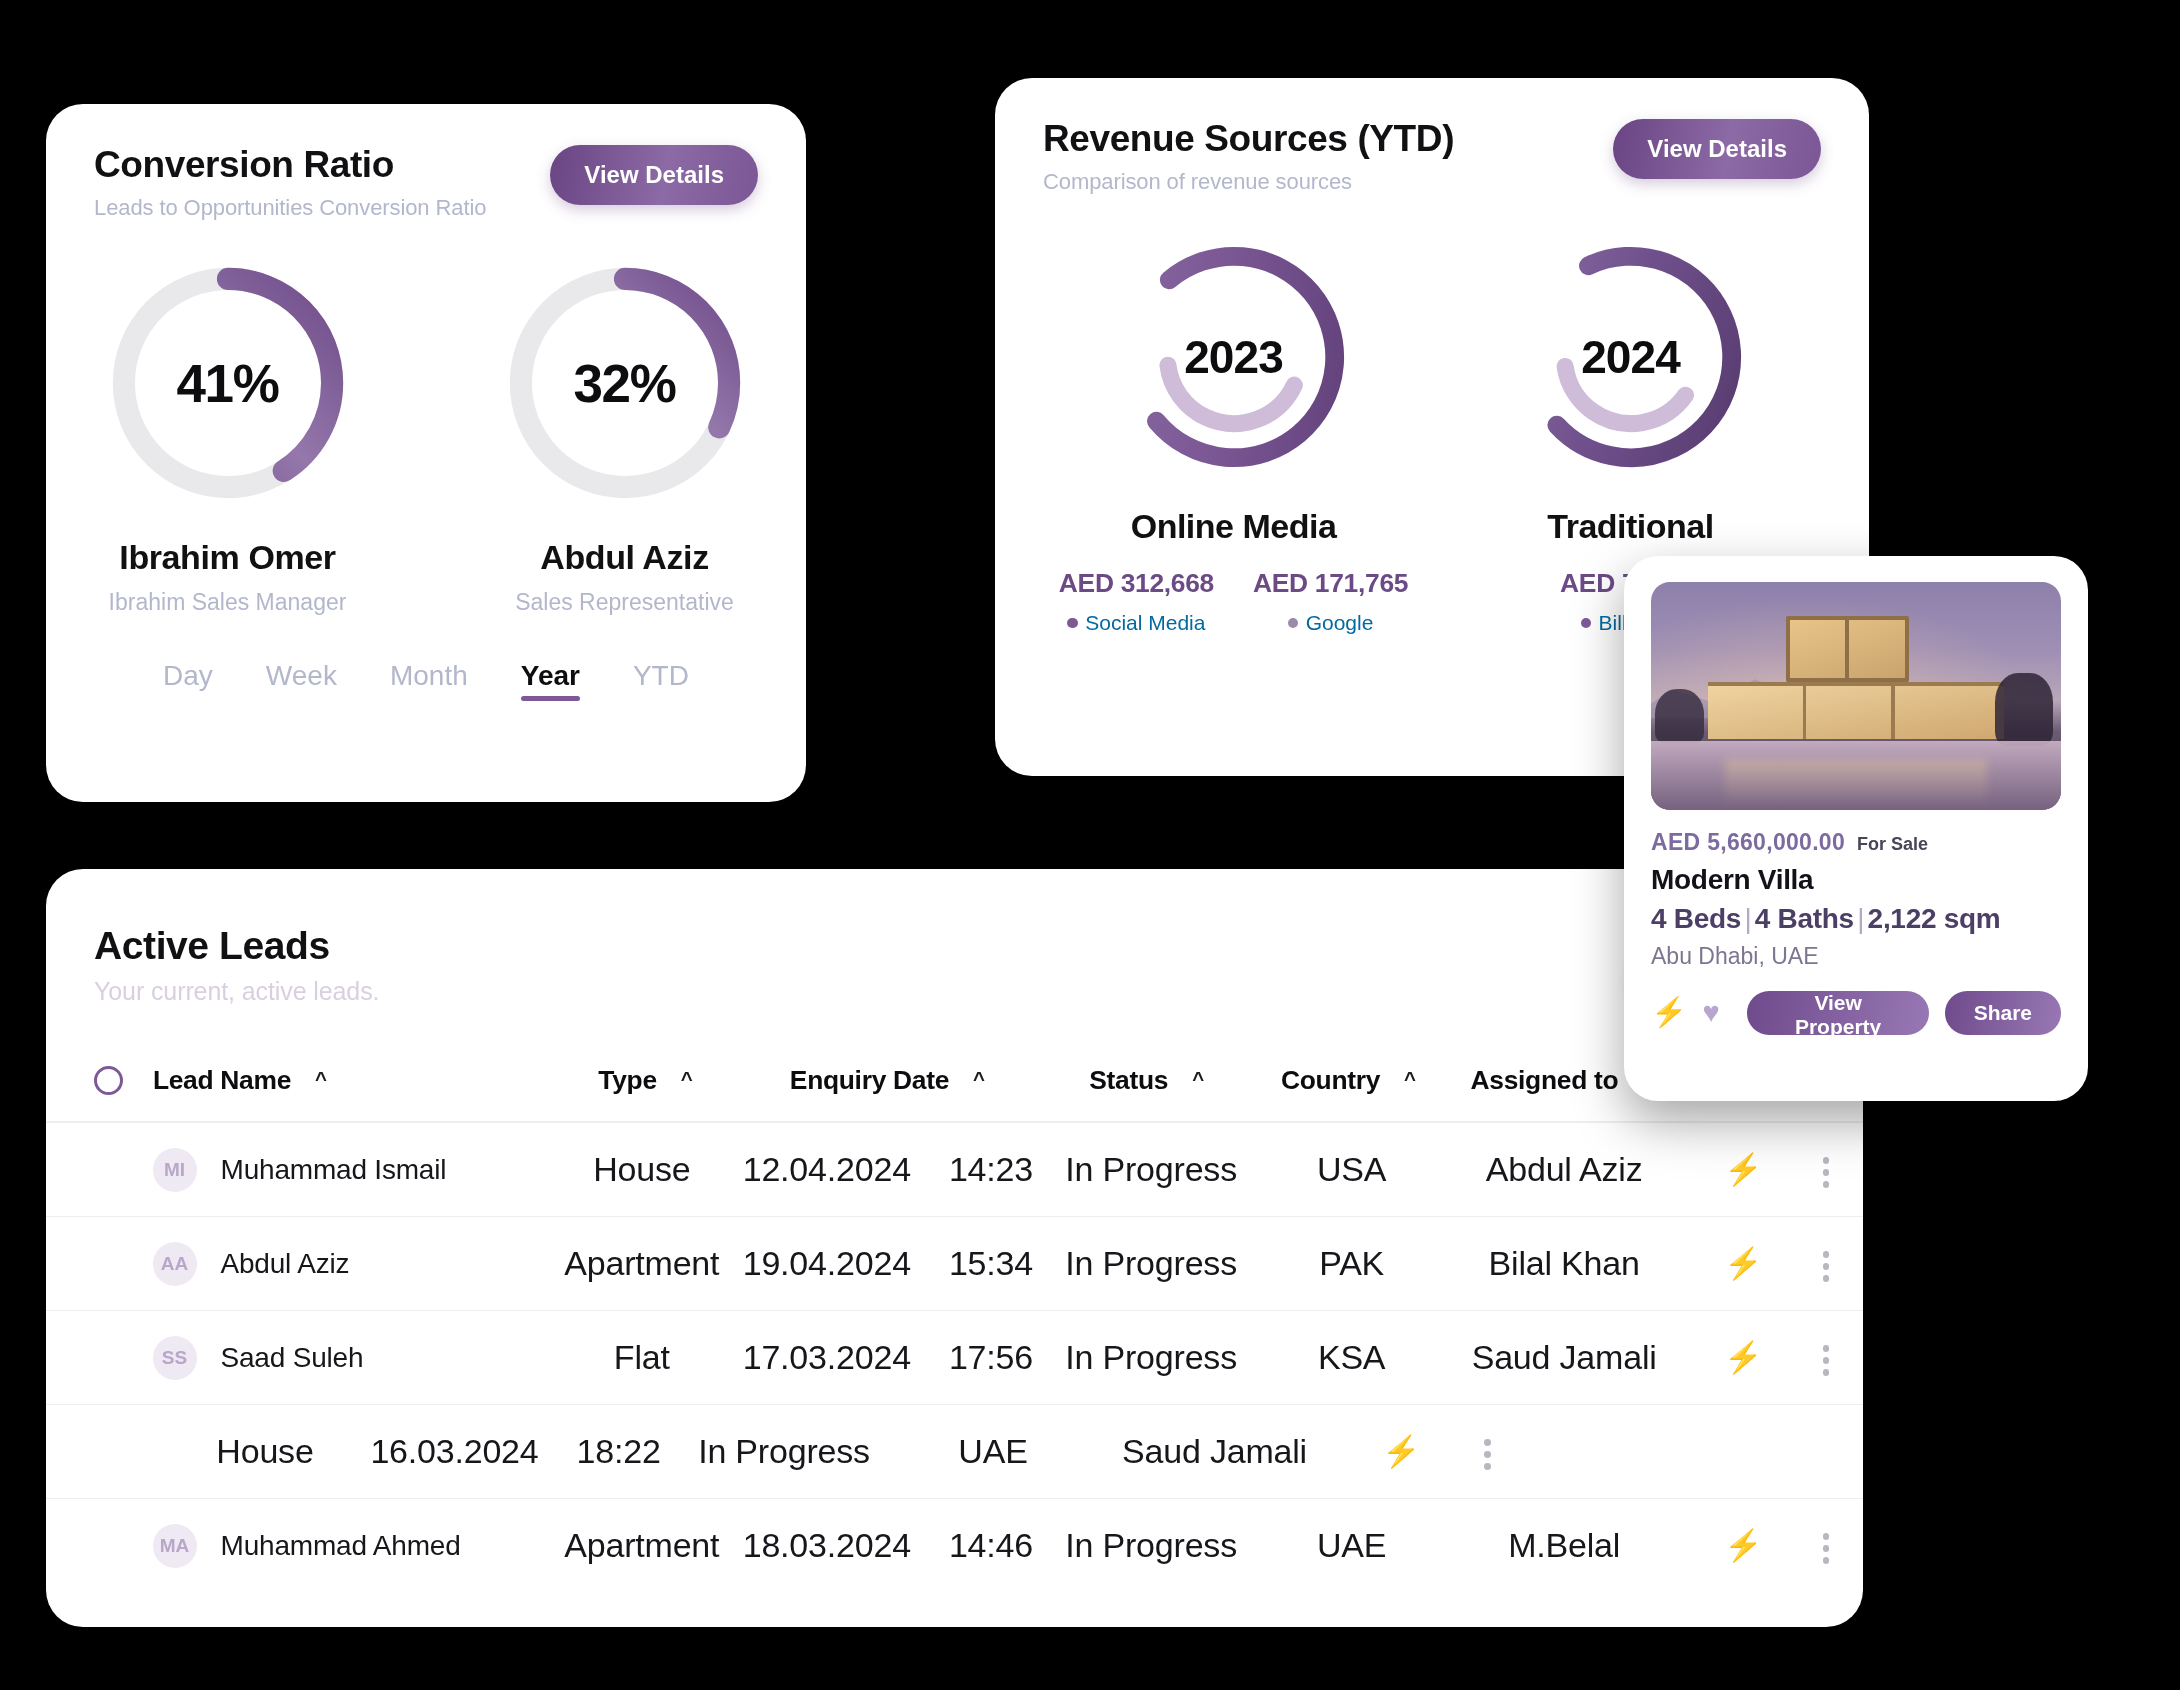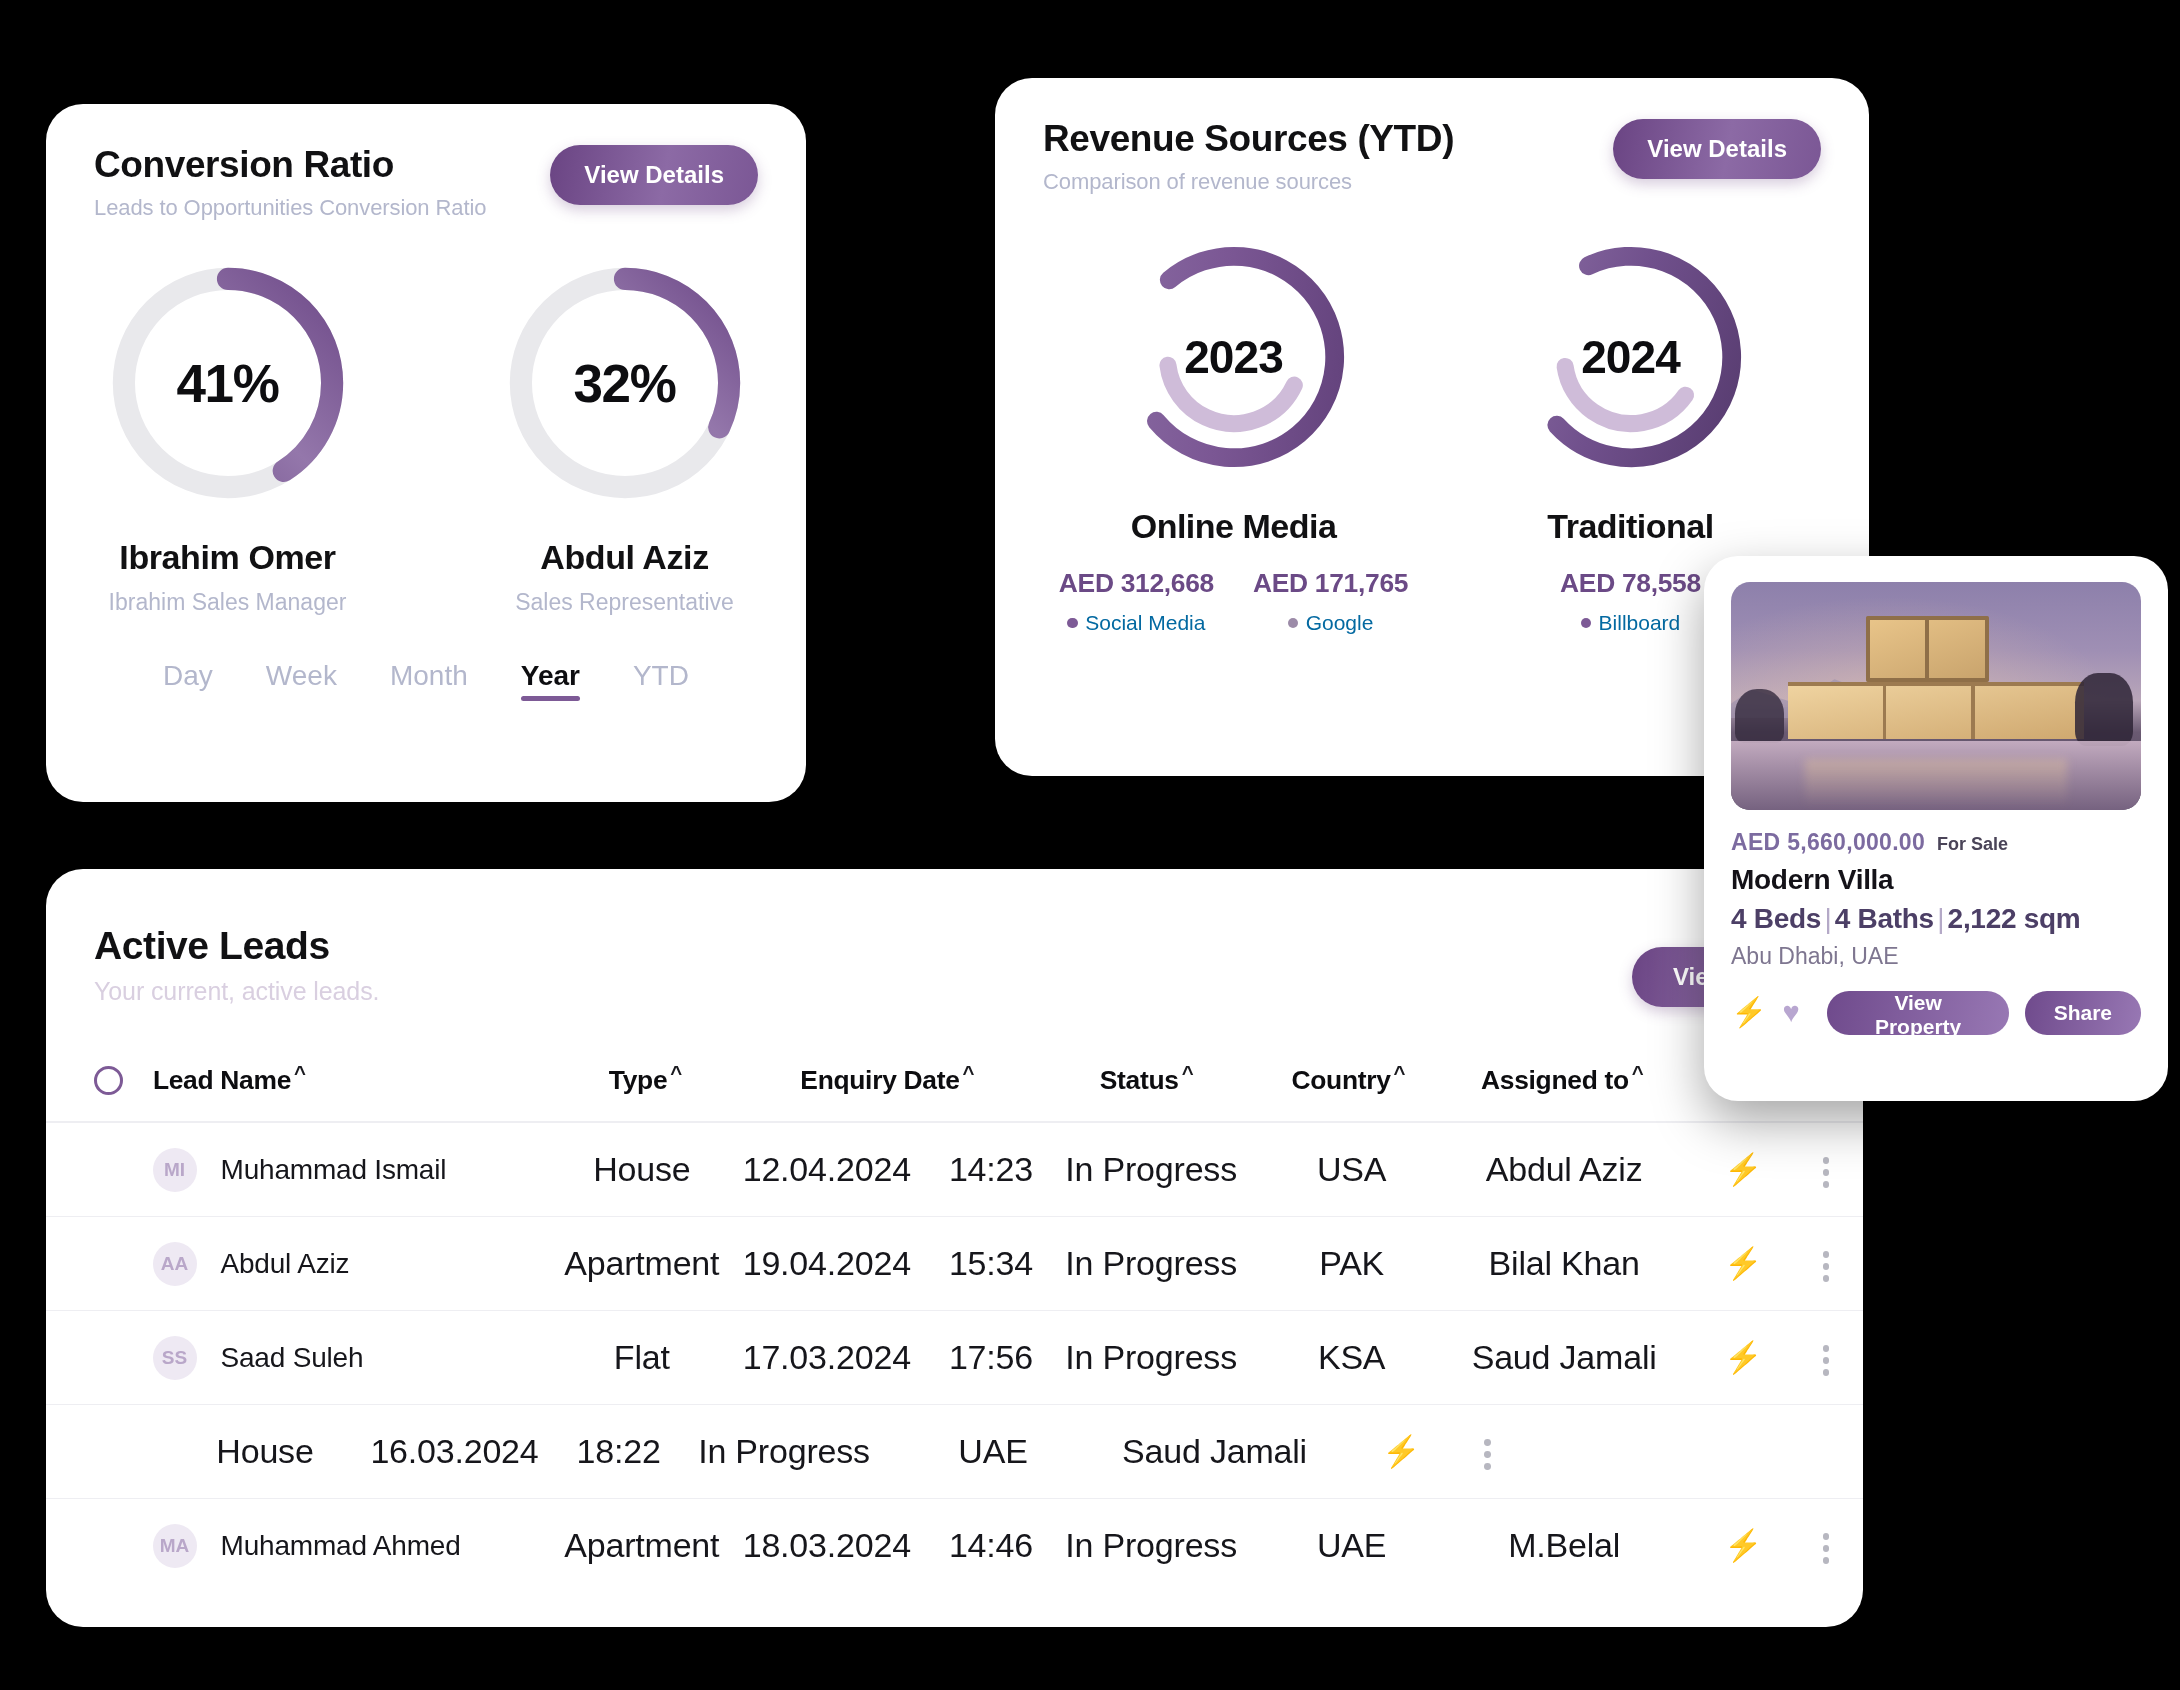--- a/index.html
+++ b/index.html
@@ -116,21 +116,21 @@
   .col-date  { width: 281px; display: flex; align-items: center; justify-content: center; gap: 19px; }
   .col-status{ width: 256px; text-align: center; }
   .col-country{ width: 162px; text-align: center; }
   .col-assign{ width: 281px; text-align: center; }
   .col-bolt  { width: 94px; text-align: center; }
   .col-menu  { width: 77px; text-align: center; }
 
   .th {
     font-size: 26.4px; font-weight: 700; color: #0d0d10;
     letter-spacing: -0.3px; white-space: nowrap;
-    display: inline-flex; align-items: flex-start; gap: 3px; cursor: pointer;
+    display: inline-flex; align-items: center; gap: 24px; cursor: pointer;
   }
   .chev { font-size: 20.4px; color: #1a1a1f; line-height: 1; transform: translateY(-1.7px); }
 
   .circle-check {
     width: 29px; height: 29px; border-radius: 50%;
     border: 3.4px solid #7d5a96; cursor: pointer;
   }
 
   .avatar {
     width: 44px; height: 44px; border-radius: 50%;
@@ -142,21 +142,21 @@
   .cell { font-size: 34px; color: #16161b; font-weight: 400; letter-spacing: -0.2px; white-space: nowrap; }
   .name-cell { font-size: 28px; }
   .date-div { width: 1.7px; height: 36px; background: #d7d7de; }
 
   .bolt { color: #c5bdd4; font-size: 31px; line-height: 1; cursor: pointer; }
   .kebab { display: inline-flex; flex-direction: column; gap: 5.1px; cursor: pointer; align-items: center; }
   .kebab i { width: 6.8px; height: 6.8px; border-radius: 50%; background: #b7b7c0; display: block; }
 
   
   #property-card {
-    position: absolute; left: 1704px; top: 556px;
+    position: absolute; left: 1624px; top: 556px;
     width: 464px; height: 545px;
     background: #ffffff; border-radius: 34px;
     box-shadow: 0 20.4px 51px rgba(0,0,0,0.35);
     padding: 25.6px 27px 0 27px;
     z-index: 40;
   }
   .prop-photo {
     width: 410px; height: 228px; border-radius: 19px;
     position: relative; overflow: hidden;
     background:

